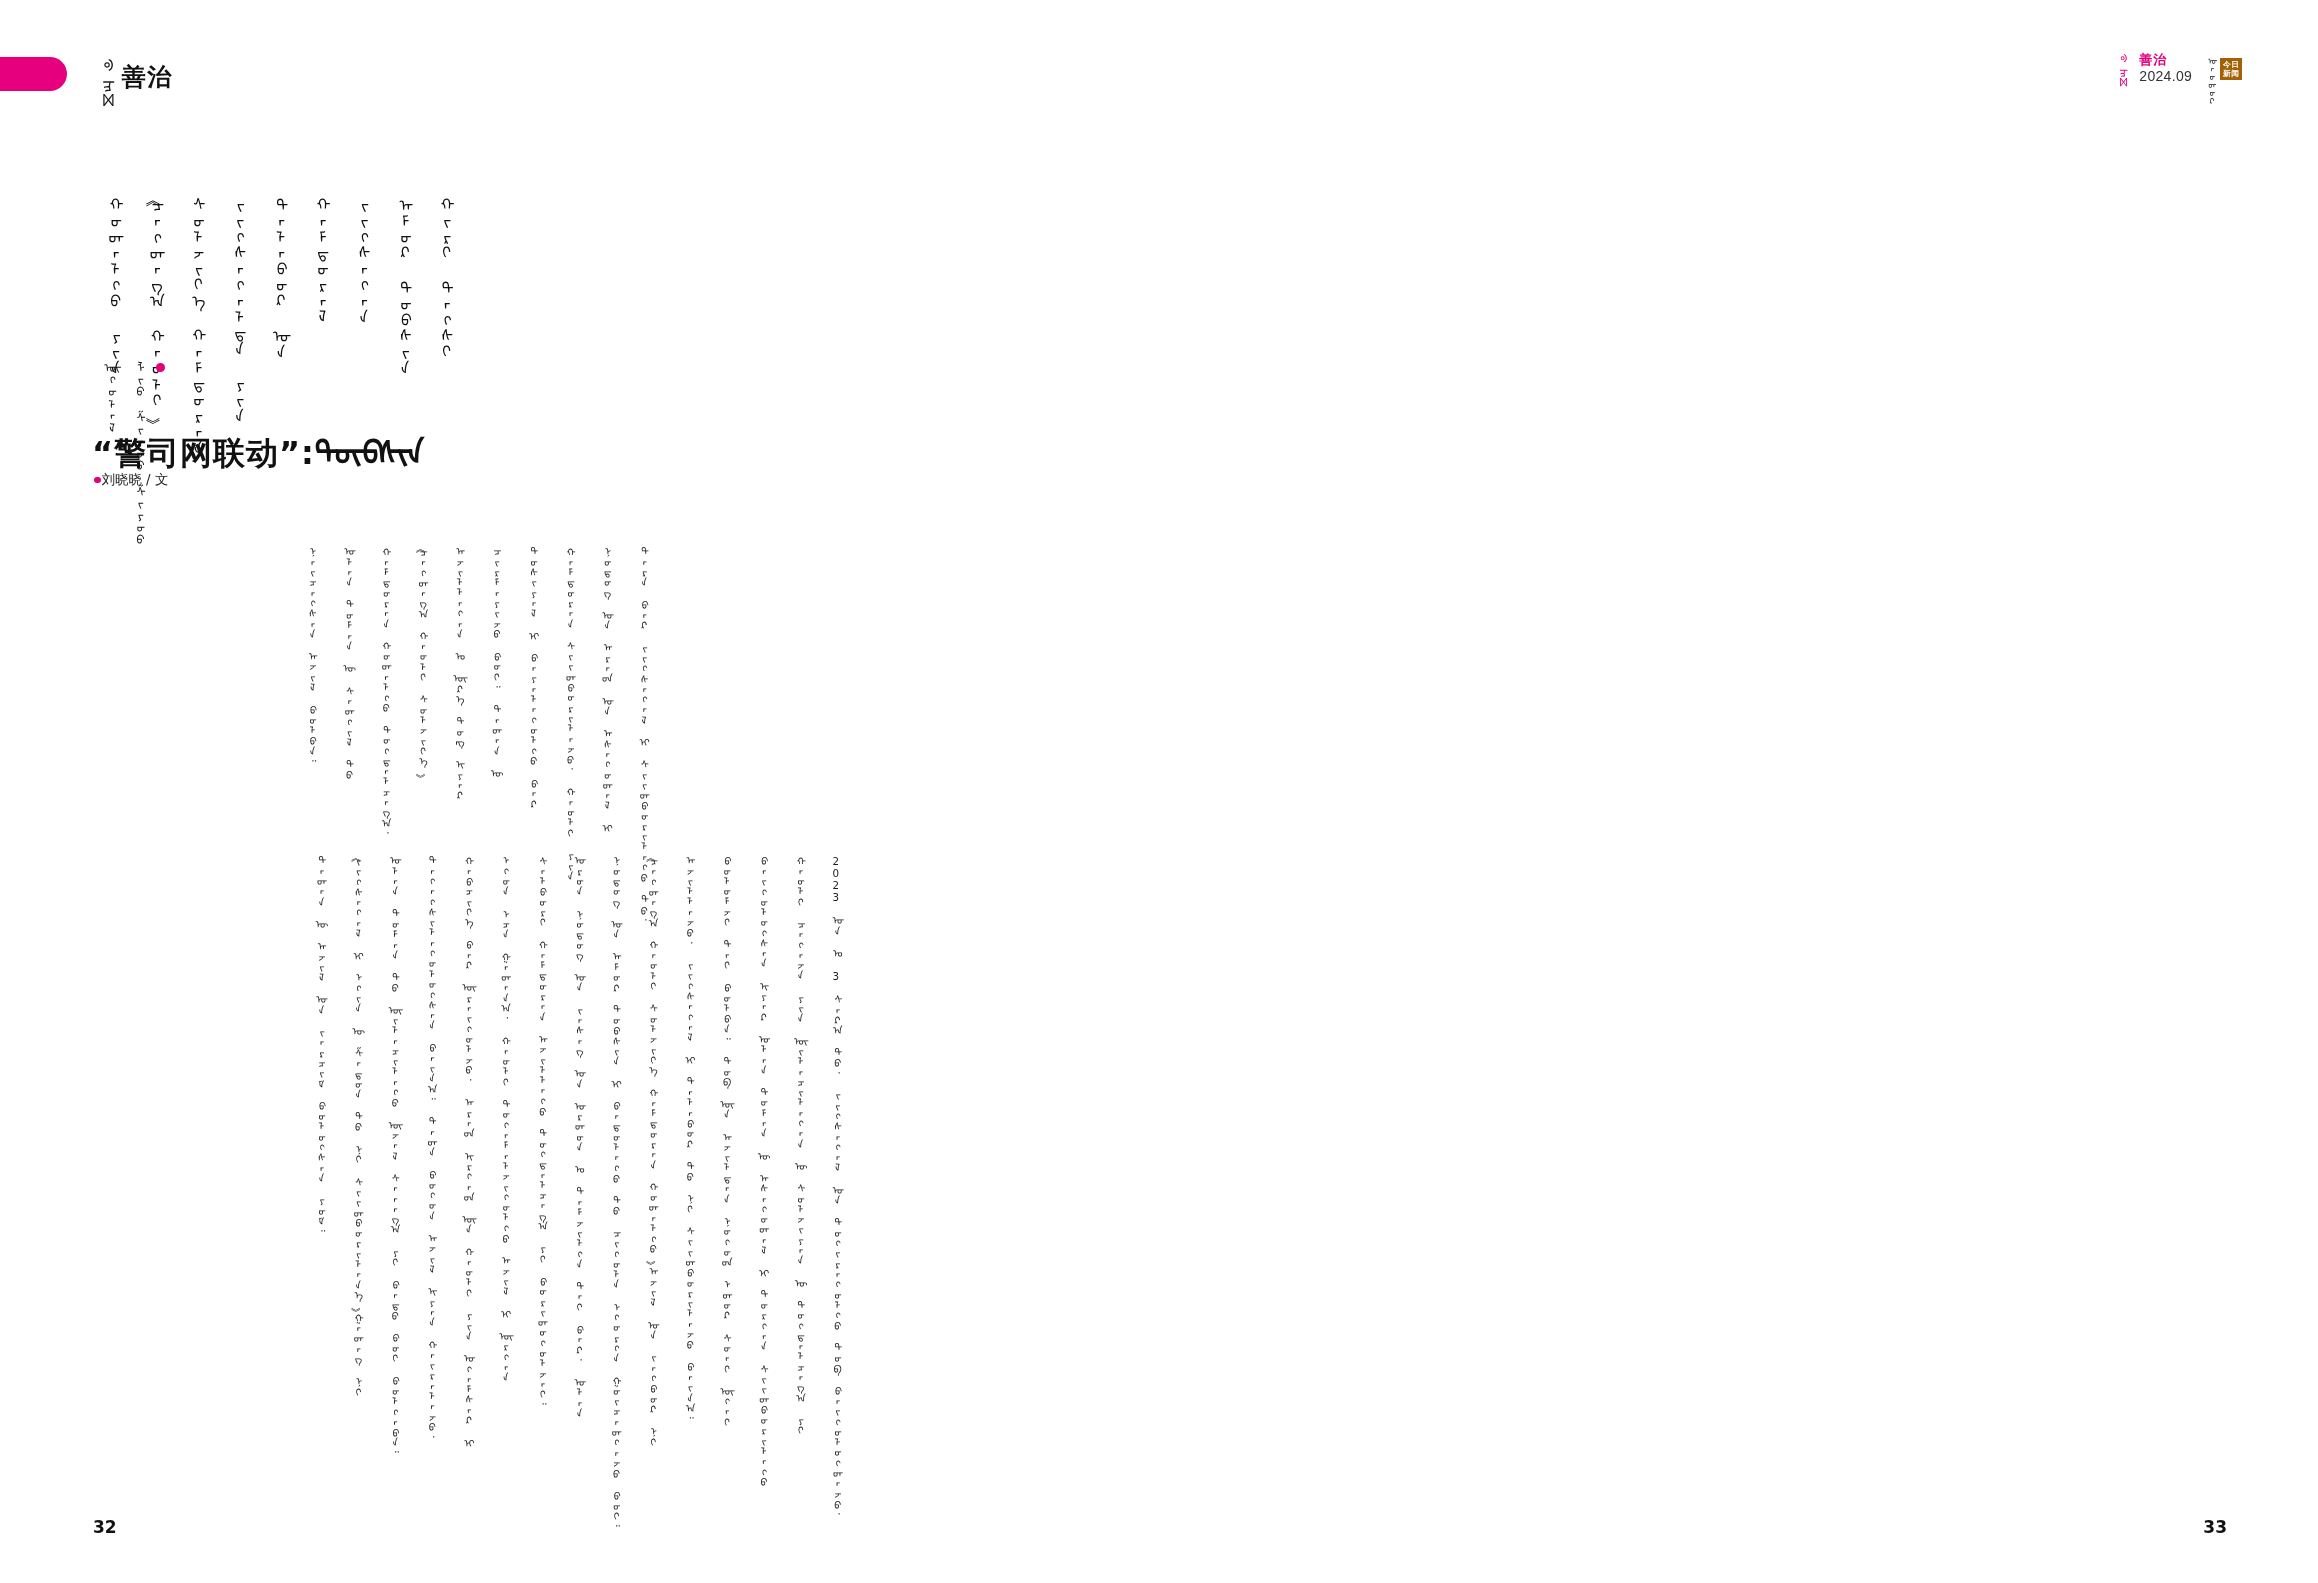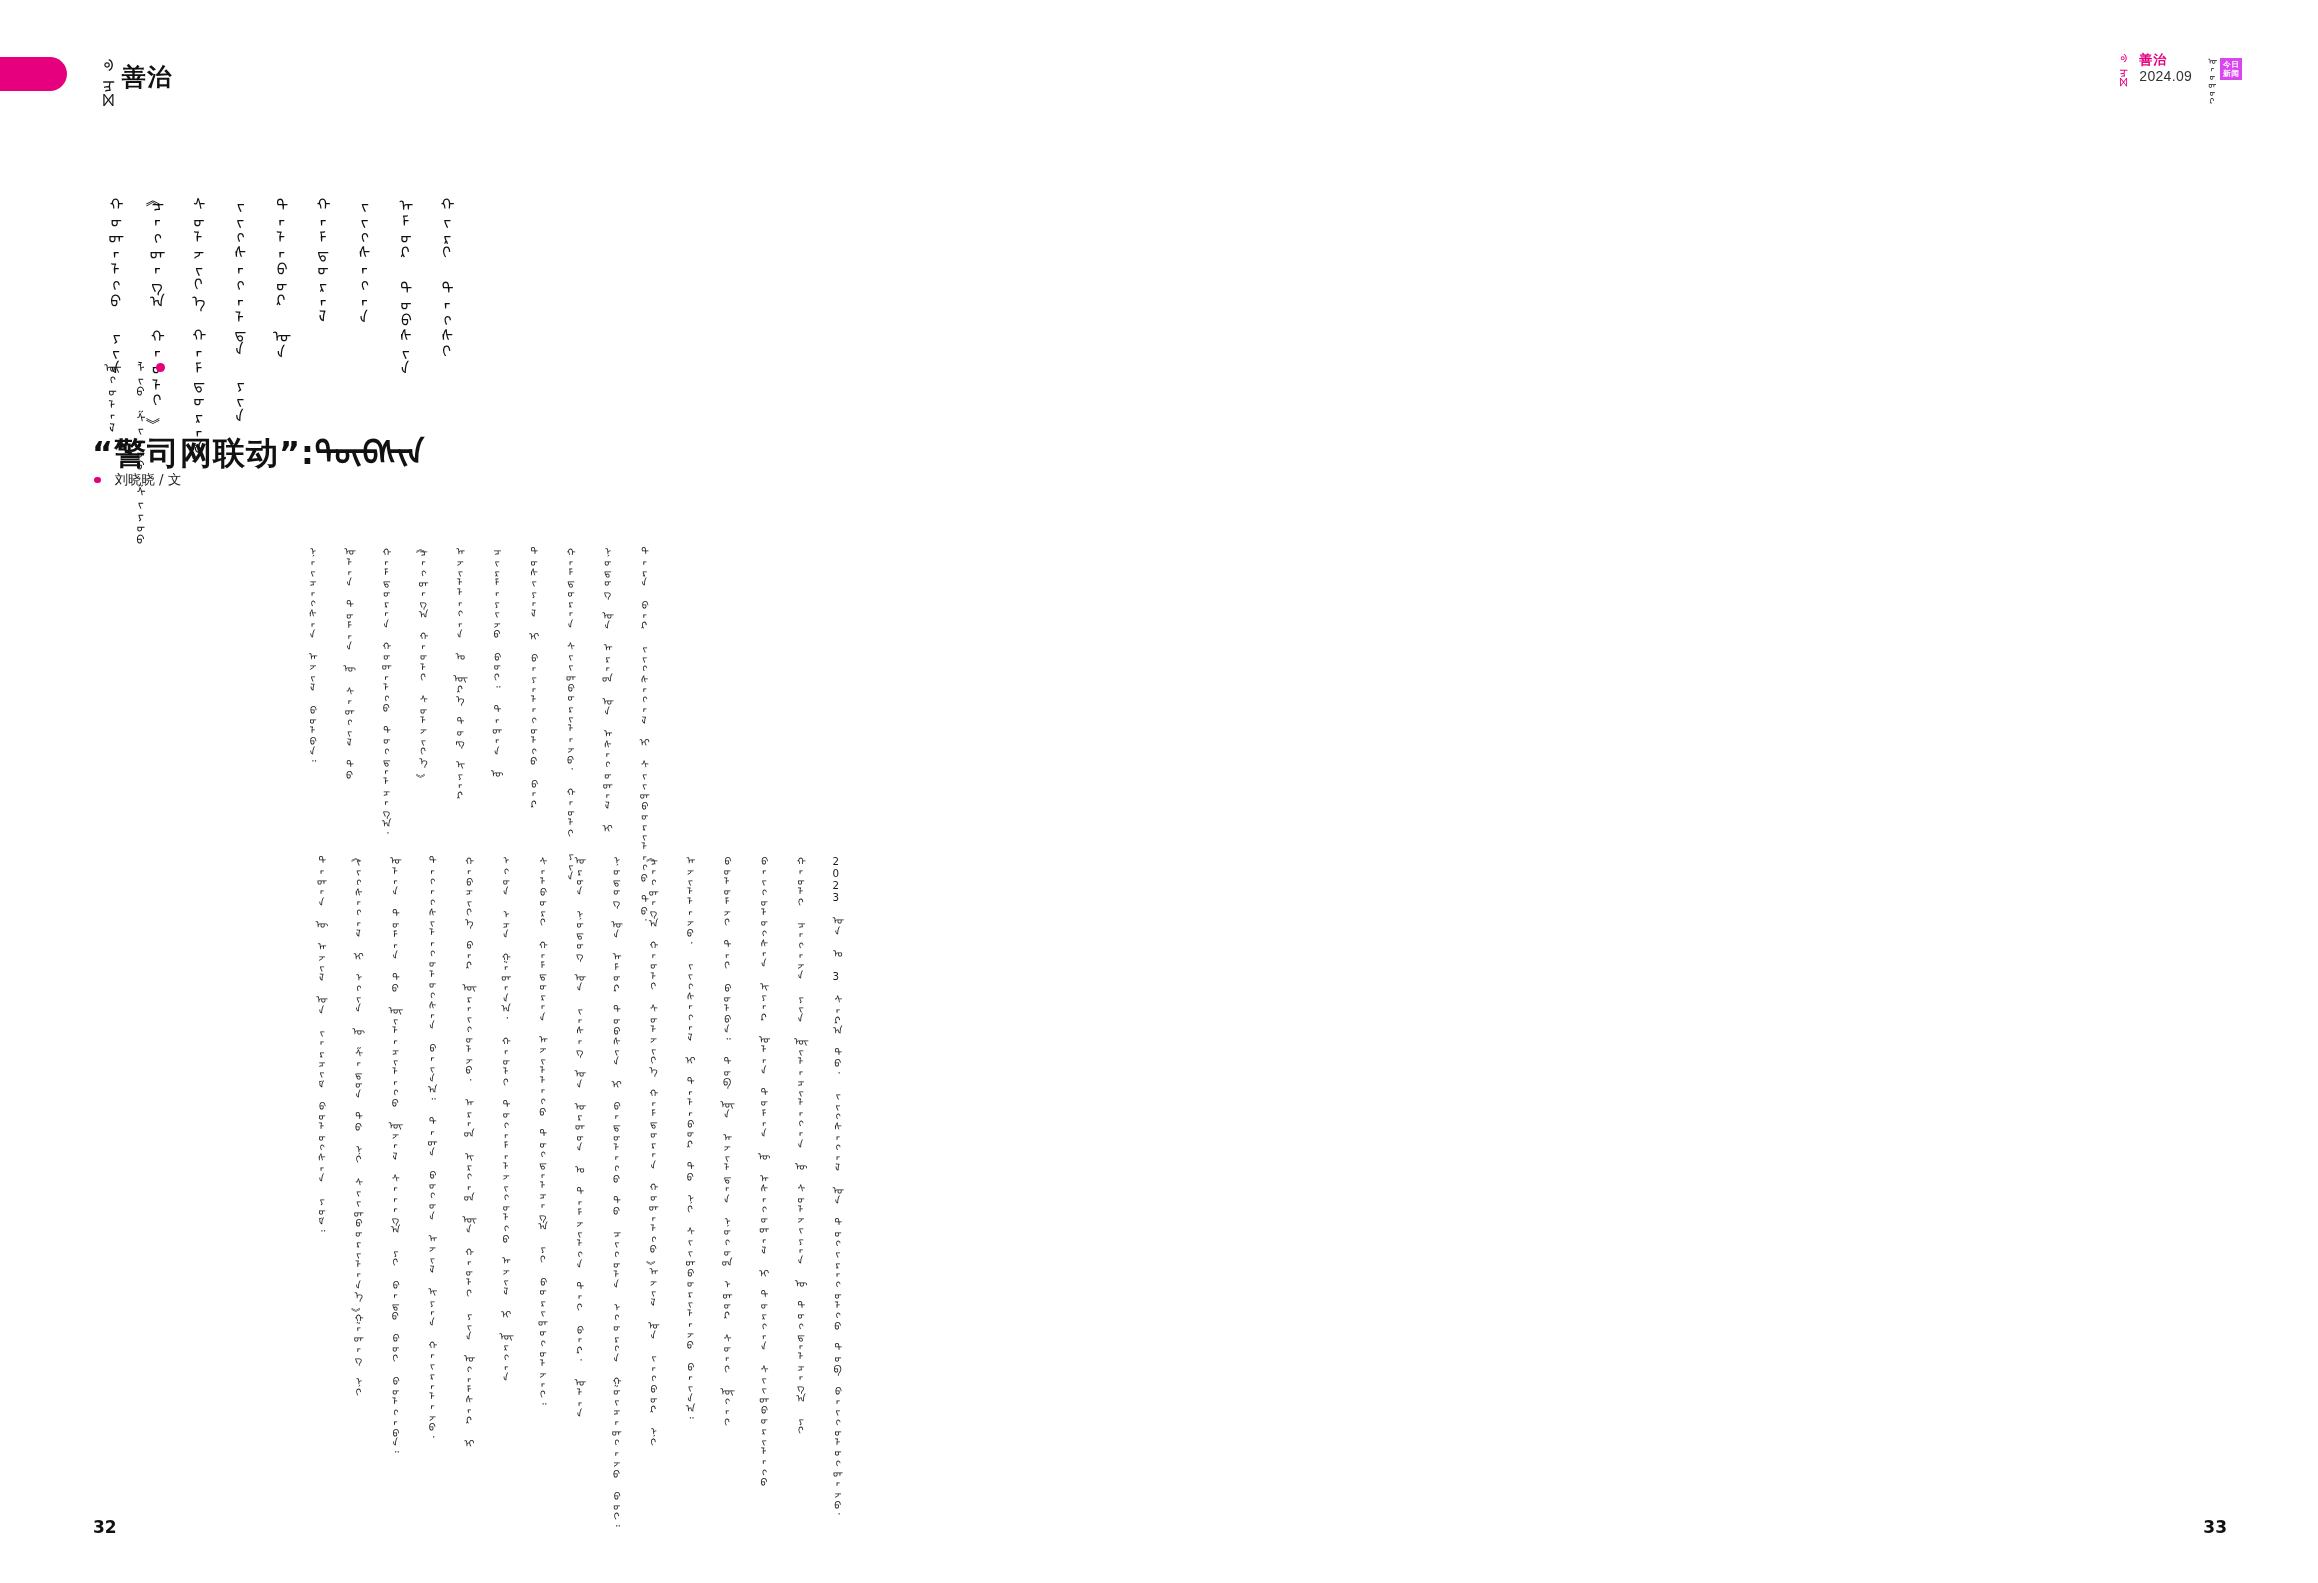--- a/index.html
+++ b/index.html
@@ -113,21 +113,21 @@
     font-size: 8.2px;
     color: #111;
     height: 27px;
   }
   .rh-logo-cn {
     display: flex;
     flex-direction: column;
     font-size: 7.7px;
     font-weight: 700;
     color: #fff;
-    background: #d946ef;
+    background: #a16207;
     padding: 2.1px 2.6px;
     line-height: 1.2;
     letter-spacing: 0.5px;
   }
 
   
   .mong-title-block {
     position: absolute;
     left: 98px;
     top: 196px;
@@ -175,21 +175,21 @@
     letter-spacing: 1px;
     font-family: "DejaVu Sans", sans-serif;
     white-space: nowrap;
   }
   .cn-author {
     position: absolute;
     left: 94px;
     top: 471px;
     display: flex;
     align-items: center;
-    gap: 14px;
+    gap: 1px;
     font-size: 13.4px;
     color: #222;
     font-family: "DejaVu Sans", sans-serif;
   }
   .cn-author .dot-pink { width: 6.7px; height: 6.7px; margin: 0; }
 
   
   .body-cols {
     position: absolute;
     display: flex;

